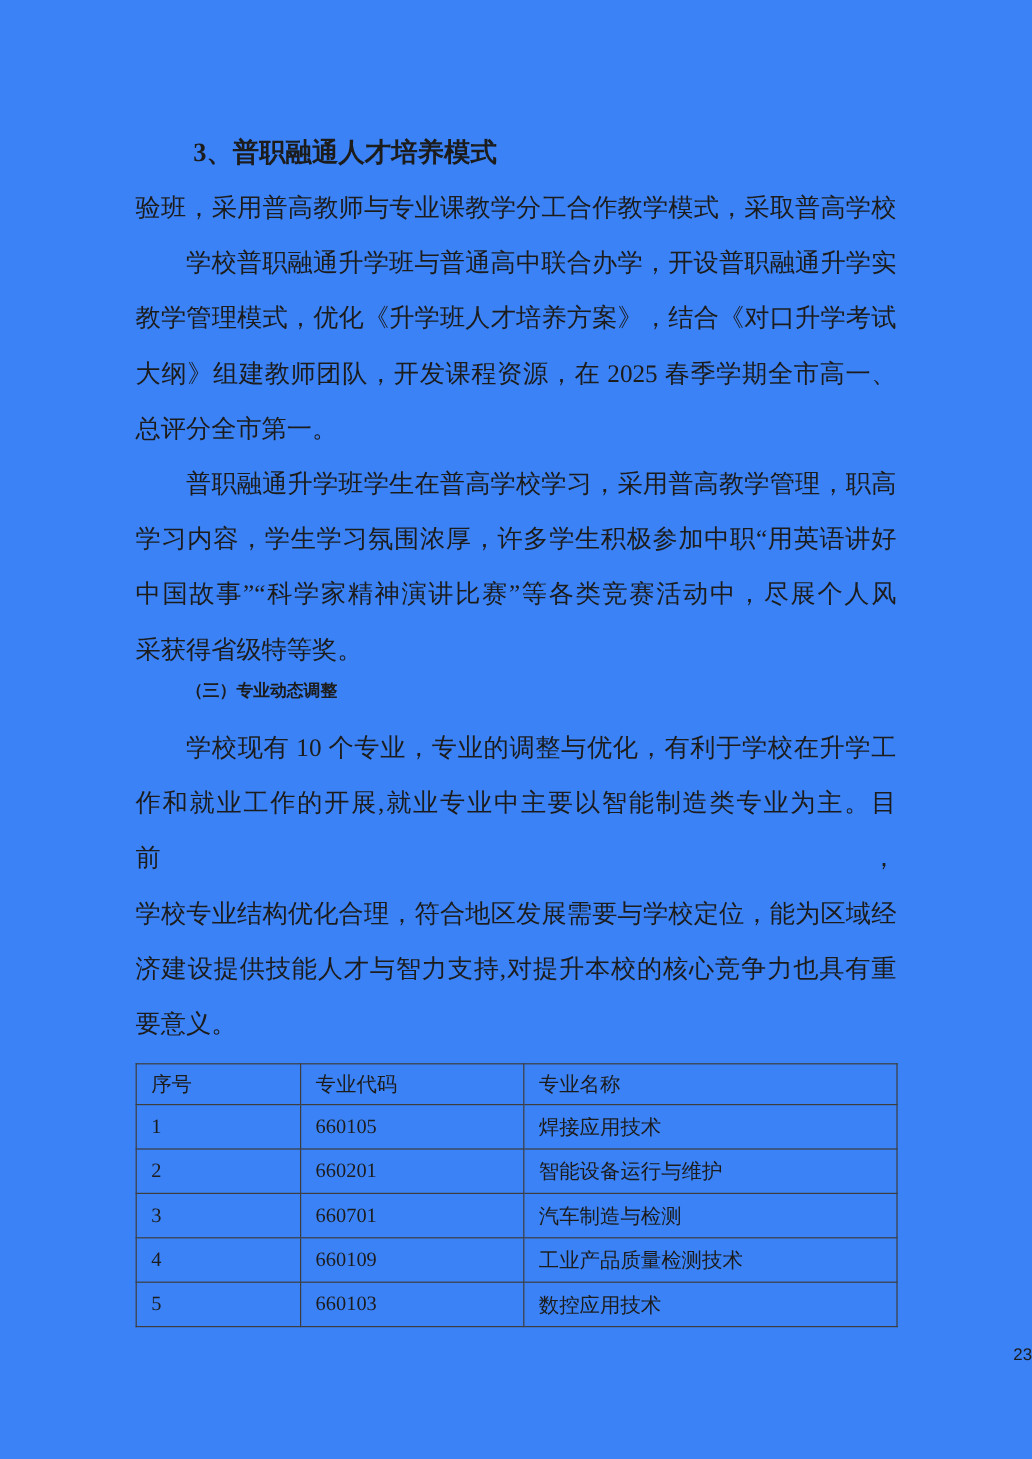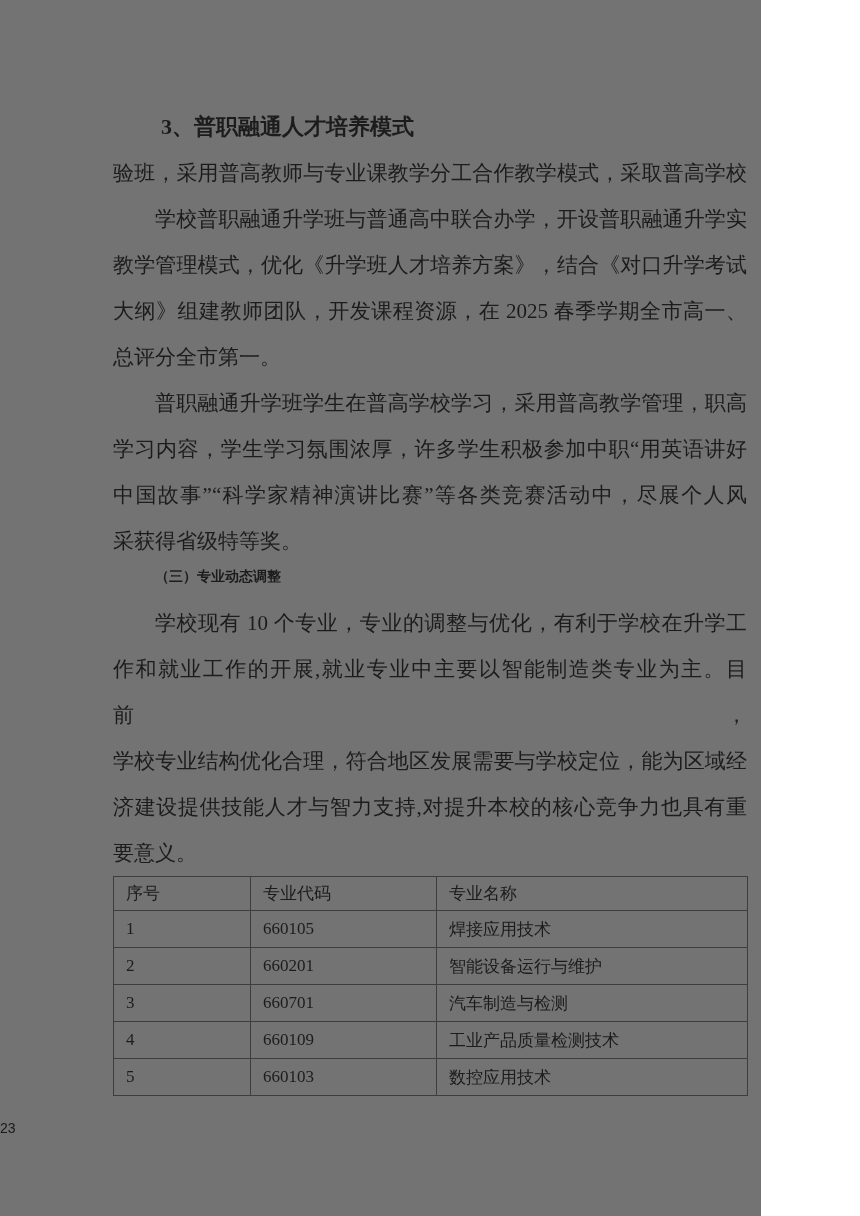--- a/index.html
+++ b/index.html
@@ -1,20 +1,20 @@
 <!DOCTYPE html>
 <html><head>
 <meta charset="utf-8">
 <style>
   html, body { margin: 0; padding: 0; background: #ffffff; }
   .page {
     position: relative;
-    width: 761px;
+    width: 860px;
     height: 1216px;
-    background: #737373;
+    background: #3b82f6;
     font-family: "Liberation Serif", "DejaVu Serif", serif;
     color: #1c1c1c;
     overflow: hidden;
     text-decoration: underline;
   }
   .content {
     position: absolute;
     left: 113px;
     top: 104px;
     width: 634px;
@@ -35,20 +35,21 @@
   .para .line {
     text-align: justify;
     text-align-last: justify;
     text-justify: inter-character;
   }
   .para .line.first { text-indent: 2em; }
   .para .line.last { text-align-last: left; }
   table.majors {
     border-collapse: collapse;
     width: 634px;
+    margin-top: 10px;
     font-size: 17px;
     line-height: normal;
     table-layout: fixed;
   }
   table.majors col.c1 { width: 137px; }
   table.majors col.c2 { width: 186px; }
   table.majors col.c3 { width: 311px; }
   table.majors td {
     border: 1.5px solid #3d3d3d;
     padding: 0 4px 0 12px;
@@ -56,21 +57,21 @@
     text-align: left;
     vertical-align: middle;
   }
   table.majors thead td { height: 33px; }
   table.majors tbody td { height: 36px; }
   .page-num {
     position: absolute;
     left: 0;
     right: 0;
     top: 1120px;
-    text-align: left;
+    text-align: right;
     font-family: "Liberation Sans", "DejaVu Sans", sans-serif;
     font-size: 14px;
     color: #1a1a1a;
   }
 </style>
 </head>
 <body>
 
 <div class="page">
   <div class="content">

